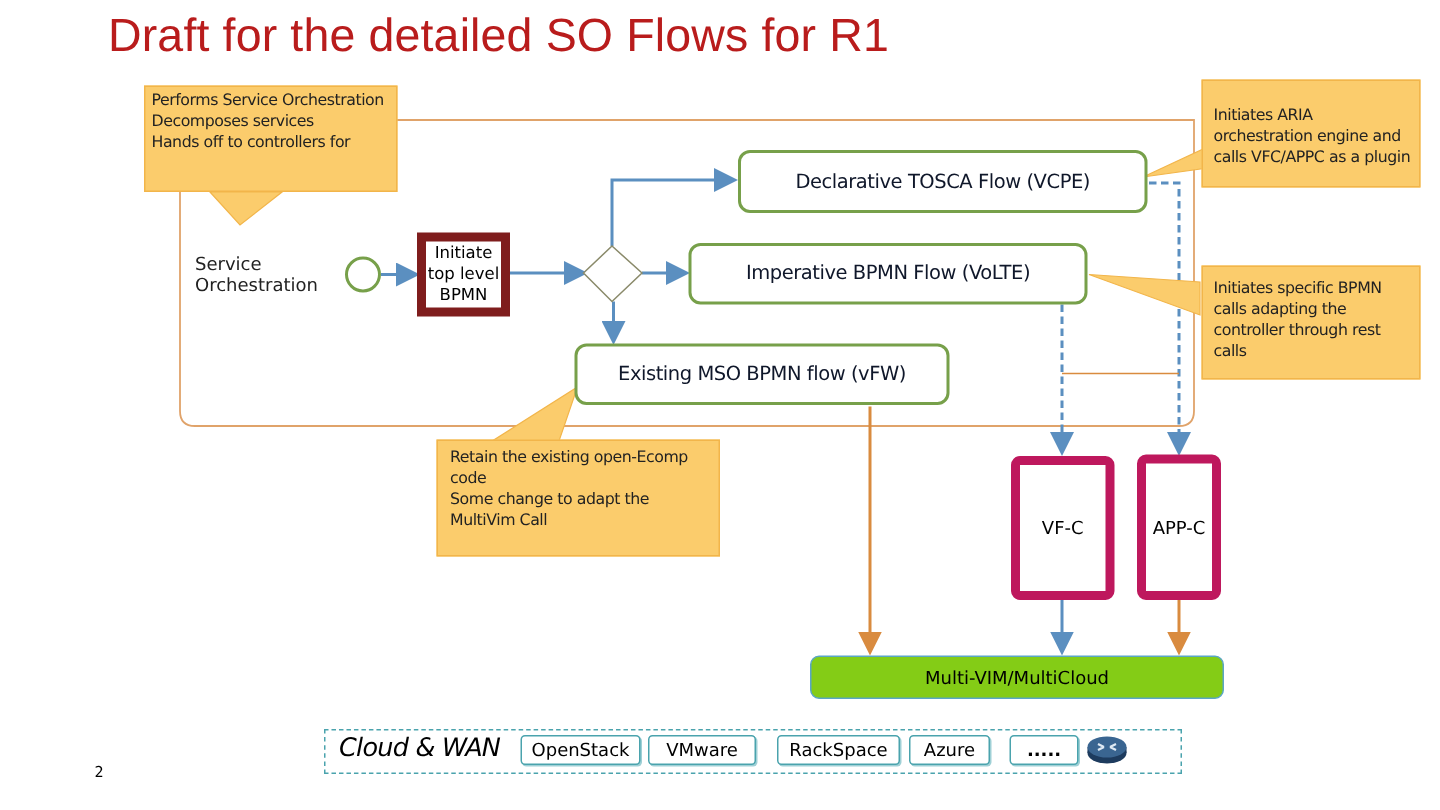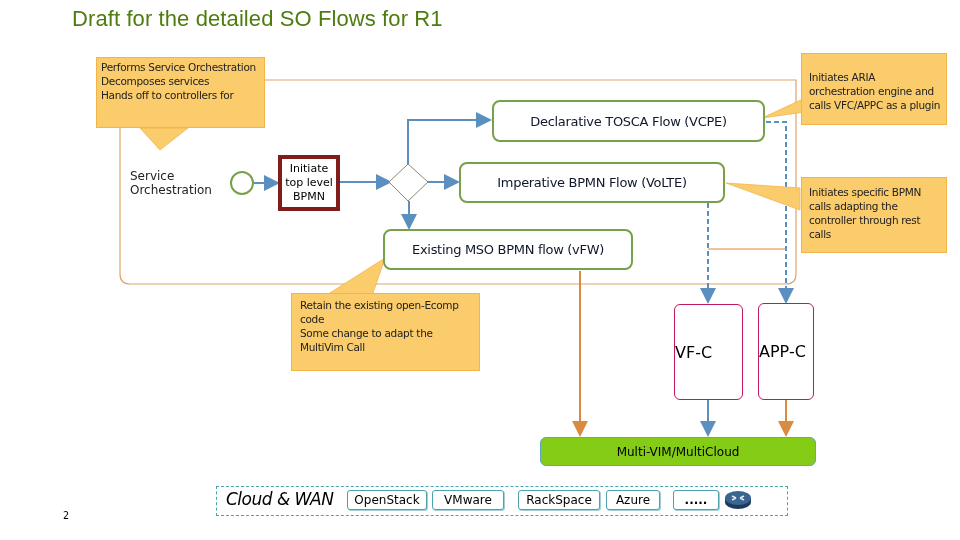--- a/index.html
+++ b/index.html
@@ -4,45 +4,45 @@
   <style>
     html, body { margin: 0; padding: 0; }
     body {
       width: 960px; height: 540px; position: relative; overflow: hidden;
       background: #ffffff;
       font-family: "DejaVu Sans", sans-serif;
       color: #000;
     }
     .abs { position: absolute; }
     .title {
-      left: 72px; top: 6px; font-size: 22px; color: #4d7c0f;
+      left: 72px; top: 6px; font-size: 31px; color: #b91c1c;
       font-family: "Liberation Sans", sans-serif; letter-spacing: 0.1px;
     }
     svg.lines { position: absolute; left: 0; top: 0; width: 960px; height: 540px; }
     .callout {
       background: #fbcc6c; border: 1px solid #f2b54a;
       font-size: 10.5px; line-height: 14px; color: #222;
       font-family: "DejaVu Sans", sans-serif; letter-spacing: -0.3px;
       padding: 2px 4px; box-sizing: border-box;
     }
     .callout div { white-space: nowrap; }
     .flow-box {
       border: 2px solid #77a04a; border-radius: 8px; background: #fff;
       display: flex; align-items: center; justify-content: center;
       font-size: 13px; color: #0f172a; box-sizing: border-box;
       font-family: "DejaVu Sans", sans-serif; letter-spacing: -0.3px;
     }
     .task-box {
-      border: 4px solid #7f1d1d; background: #fff; box-sizing: border-box;
+      border: 6px solid #7f1d1d; background: #fff; box-sizing: border-box;
       display: flex; flex-direction: column; align-items: center; justify-content: center;
       font-size: 11px; line-height: 14px; text-align: center;
     }
     .ctrl-box {
-      border: 1px solid #be185d; border-radius: 6px; background: #fff; box-sizing: border-box;
-      display: flex; align-items: center; justify-content: flex-start; font-size: 16px;
+      border: 6px solid #be185d; border-radius: 6px; background: #fff; box-sizing: border-box;
+      display: flex; align-items: center; justify-content: center; font-size: 12px;
     }
     .multivim {
       border: 1px solid #5aa6c4; border-radius: 6px; background: #84cc16; box-sizing: border-box;
       display: flex; align-items: center; justify-content: center; font-size: 12px;
     }
     .cloud-frame {
       border: 1px dashed #4aa3ad; box-sizing: border-box;
     }
     .cloud-label {
       font-style: italic; font-size: 17px; font-family: "DejaVu Sans", sans-serif; letter-spacing: -0.5px;

